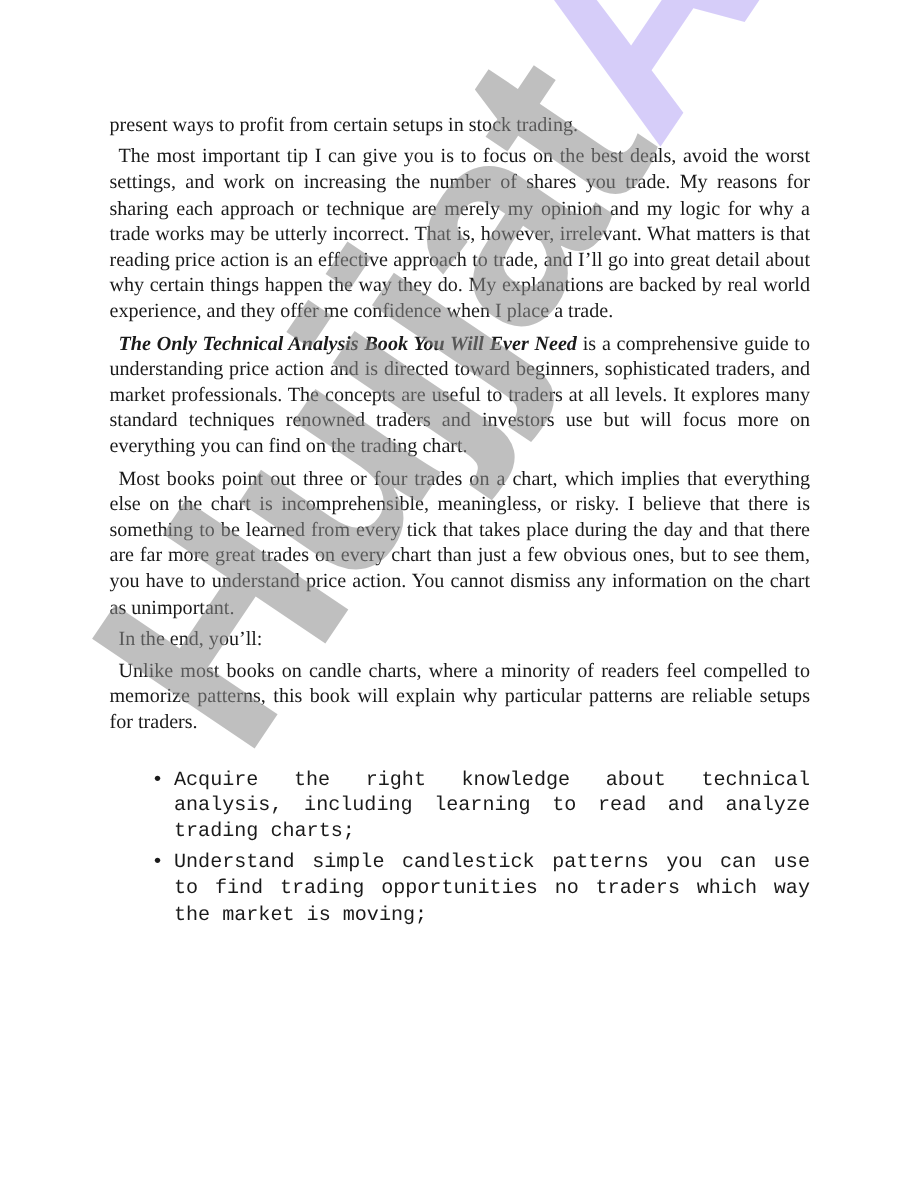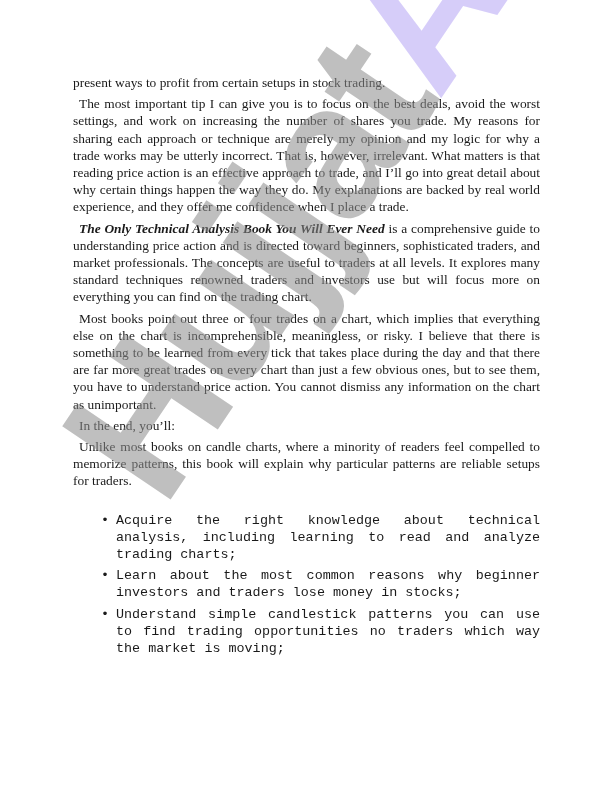--- a/index.html
+++ b/index.html
@@ -45,20 +45,19 @@
 
 <div class="page">
   <p class="first">present ways to profit from certain setups in stock trading.</p>
   <p>The most important tip I can give you is to focus on the best deals, avoid the worst settings, and work on increasing the number of shares you trade. My reasons for sharing each approach or technique are merely my opinion and my logic for why a trade works may be utterly incorrect. That is, however, irrelevant. What matters is that reading price action is an effective approach to trade, and I’ll go into great detail about why certain things happen the way they do. My explanations are backed by real world experience, and they offer me confidence when I place a trade.</p>
   <p><span class="title">The Only Technical Analysis Book You Will Ever Need</span><span> is a comprehensive guide to understanding price action and is directed toward beginners, sophisticated traders, and market professionals. The concepts are useful to traders at all levels. It explores many standard techniques renowned traders and investors use but will focus more on everything you can find on the trading chart.</span></p>
   <p>Most books point out three or four trades on a chart, which implies that everything else on the chart is incomprehensible, meaningless, or risky. I believe that there is something to be learned from every tick that takes place during the day and that there are far more great trades on every chart than just a few obvious ones, but to see them, you have to understand price action. You cannot dismiss any information on the chart as unimportant.</p>
   <p>In the end, you’ll:</p>
   <p>Unlike most books on candle charts, where a minority of readers feel compelled to memorize patterns, this book will explain why particular patterns are reliable setups for traders.</p>
   <ul>
     <li>Acquire the right knowledge about technical analysis, including learning to read and analyze trading charts;</li>
-    <li>Learn about the most common reasons why beginner investors and traders lose money in stocks;</li>
     <li>Understand simple candlestick patterns you can use to find trading opportunities no traders which way the market is moving;</li>
   </ul>
 </div>
 
 <div class="watermark">
   <div class="wm-text"><span class="wm-gray">Hujjat</span><span class="wm-purple">A</span></div>
 </div>
 
 </body></html>

